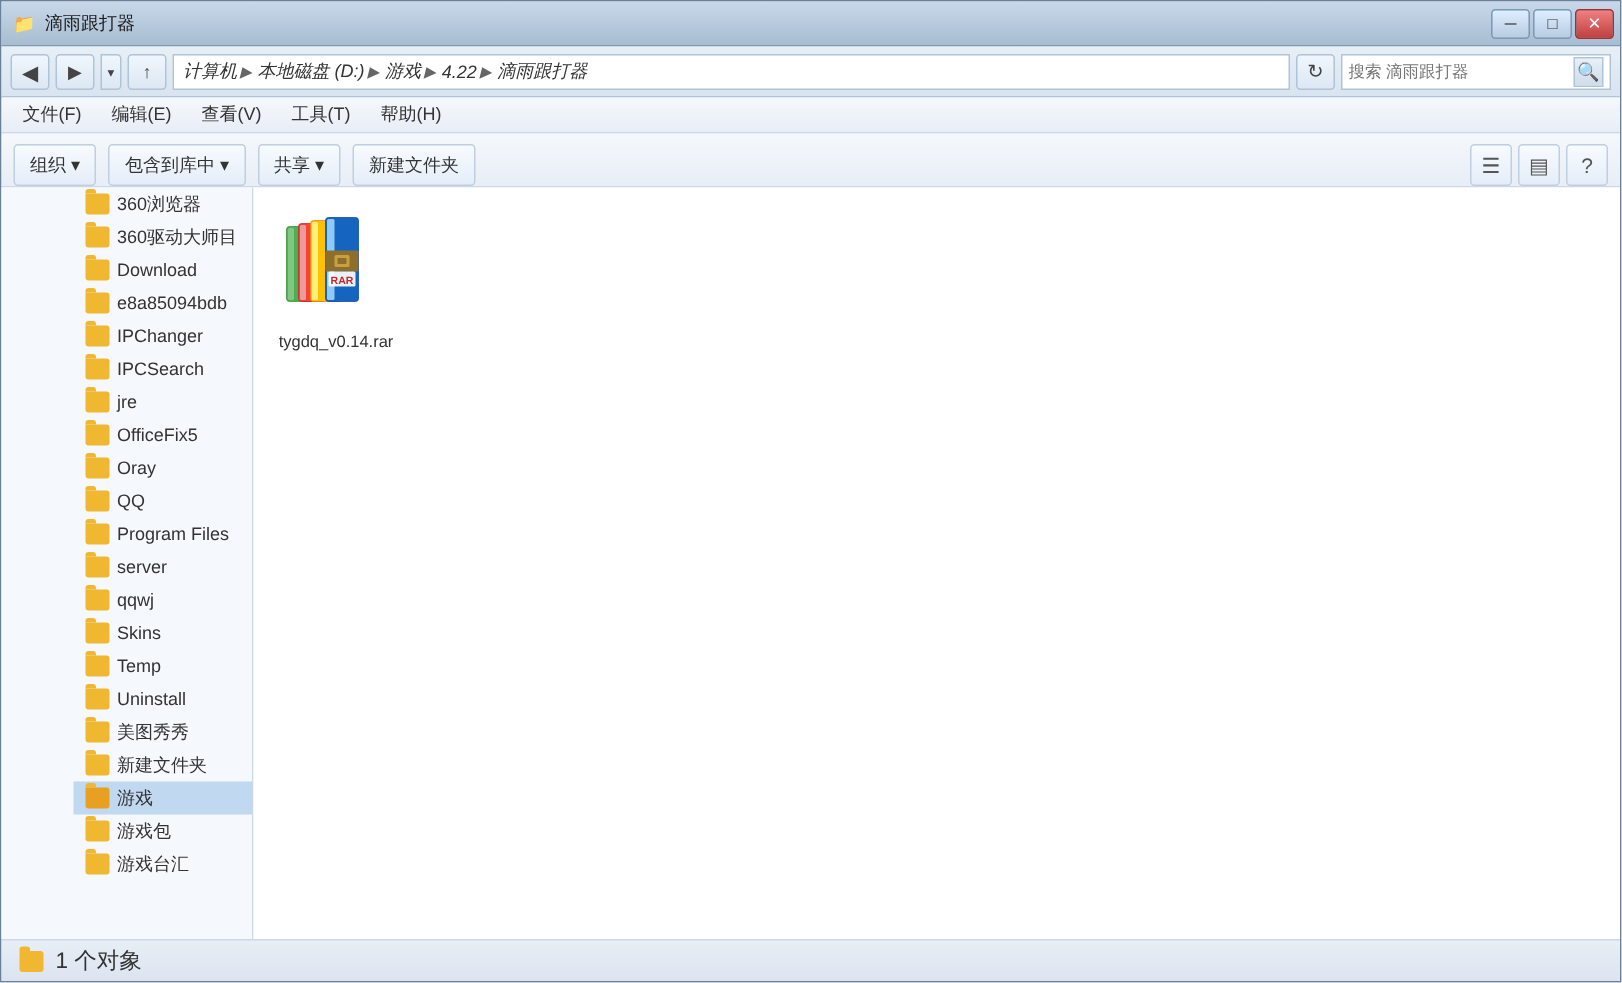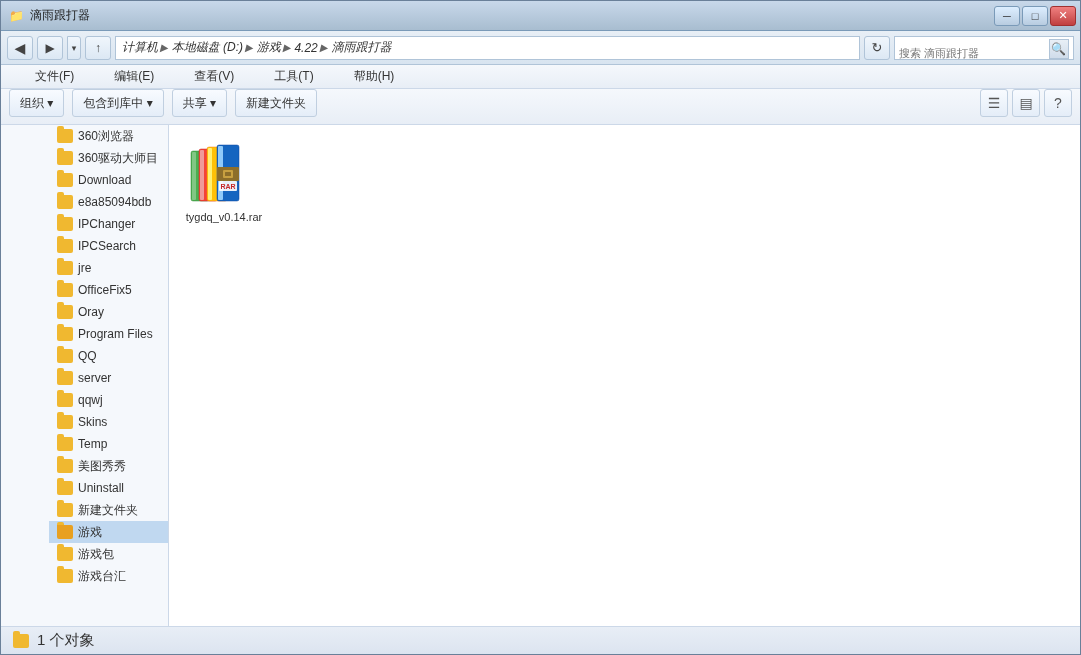--- a/index.html
+++ b/index.html
@@ -145,21 +145,21 @@
       font-size: 13px;
       color: #444;
     }
 
     .search-box {
       width: 180px;
       height: 24px;
       border: 1px solid #b0c4d8;
       background: white;
       display: flex;
-      align-items: flex-end;
+      align-items: center;
       padding: 0 4px;
     }
 
     .search-input {
       flex: 1;
       border: none;
       outline: none;
       font-size: 11px;
       color: #999;
       background: transparent;
@@ -188,29 +188,28 @@
       border-bottom: 1px solid #ccd8e8;
       gap: 4px;
     }
 
     .menu-item {
       padding: 2px 8px;
       cursor: pointer;
       border-radius: 2px;
       font-size: 12px;
       color: #333;
-      margin-left: 20px;
     }
 
     
     .toolbar {
       height: 36px;
       background: linear-gradient(to bottom, #f5f8fc, #e8eef6);
       display: flex;
-      align-items: flex-start;
+      align-items: flex-end;
       padding: 0 8px;
       border-bottom: 1px solid #ccd8e8;
       gap: 8px;
     }
 
     .toolbar-btn {
       height: 28px;
       padding: 0 10px;
       border: 1px solid #c0cfe0;
       border-radius: 3px;
@@ -330,21 +329,21 @@
       width: 90px;
       cursor: pointer;
       padding: 4px;
       border-radius: 3px;
     }
 
     .file-name {
       font-size: 11px;
       color: #333;
       text-align: center;
-      margin-top: 2px;
+      margin-top: 13px;
       word-break: break-all;
     }
 
     
     .status-bar {
       height: 28px;
       background: linear-gradient(to bottom, #e8eef6, #dce4f0);
       border-top: 1px solid #ccd8e8;
       display: flex;
       align-items: center;
@@ -515,49 +514,49 @@
       <div class="sidebar-item">
         <div class="folder-icon"></div>
         <span>OfficeFix5</span>
       </div>
       <div class="sidebar-item">
         <div class="folder-icon"></div>
         <span>Oray</span>
       </div>
       <div class="sidebar-item">
         <div class="folder-icon"></div>
+        <span>QQ</span>
+      </div>
+      <div class="sidebar-item">
+        <div class="folder-icon"></div>
         <span>Program Files</span>
       </div>
       <div class="sidebar-item">
         <div class="folder-icon"></div>
-        <span>QQ</span>
-      </div>
-      <div class="sidebar-item">
-        <div class="folder-icon"></div>
         <span>server</span>
       </div>
       <div class="sidebar-item">
         <div class="folder-icon"></div>
         <span>qqwj</span>
       </div>
       <div class="sidebar-item">
         <div class="folder-icon"></div>
         <span>Skins</span>
       </div>
       <div class="sidebar-item">
         <div class="folder-icon"></div>
         <span>Temp</span>
       </div>
       <div class="sidebar-item">
         <div class="folder-icon"></div>
+        <span>Uninstall</span>
+      </div>
+      <div class="sidebar-item">
+        <div class="folder-icon"></div>
         <span>美图秀秀</span>
-      </div>
-      <div class="sidebar-item">
-        <div class="folder-icon"></div>
-        <span>Uninstall</span>
       </div>
       <div class="sidebar-item">
         <div class="folder-icon"></div>
         <span>新建文件夹</span>
       </div>
       <div class="sidebar-item selected">
         <div class="folder-icon selected-folder"></div>
         <span>游戏</span>
       </div>
       <div class="sidebar-item">

